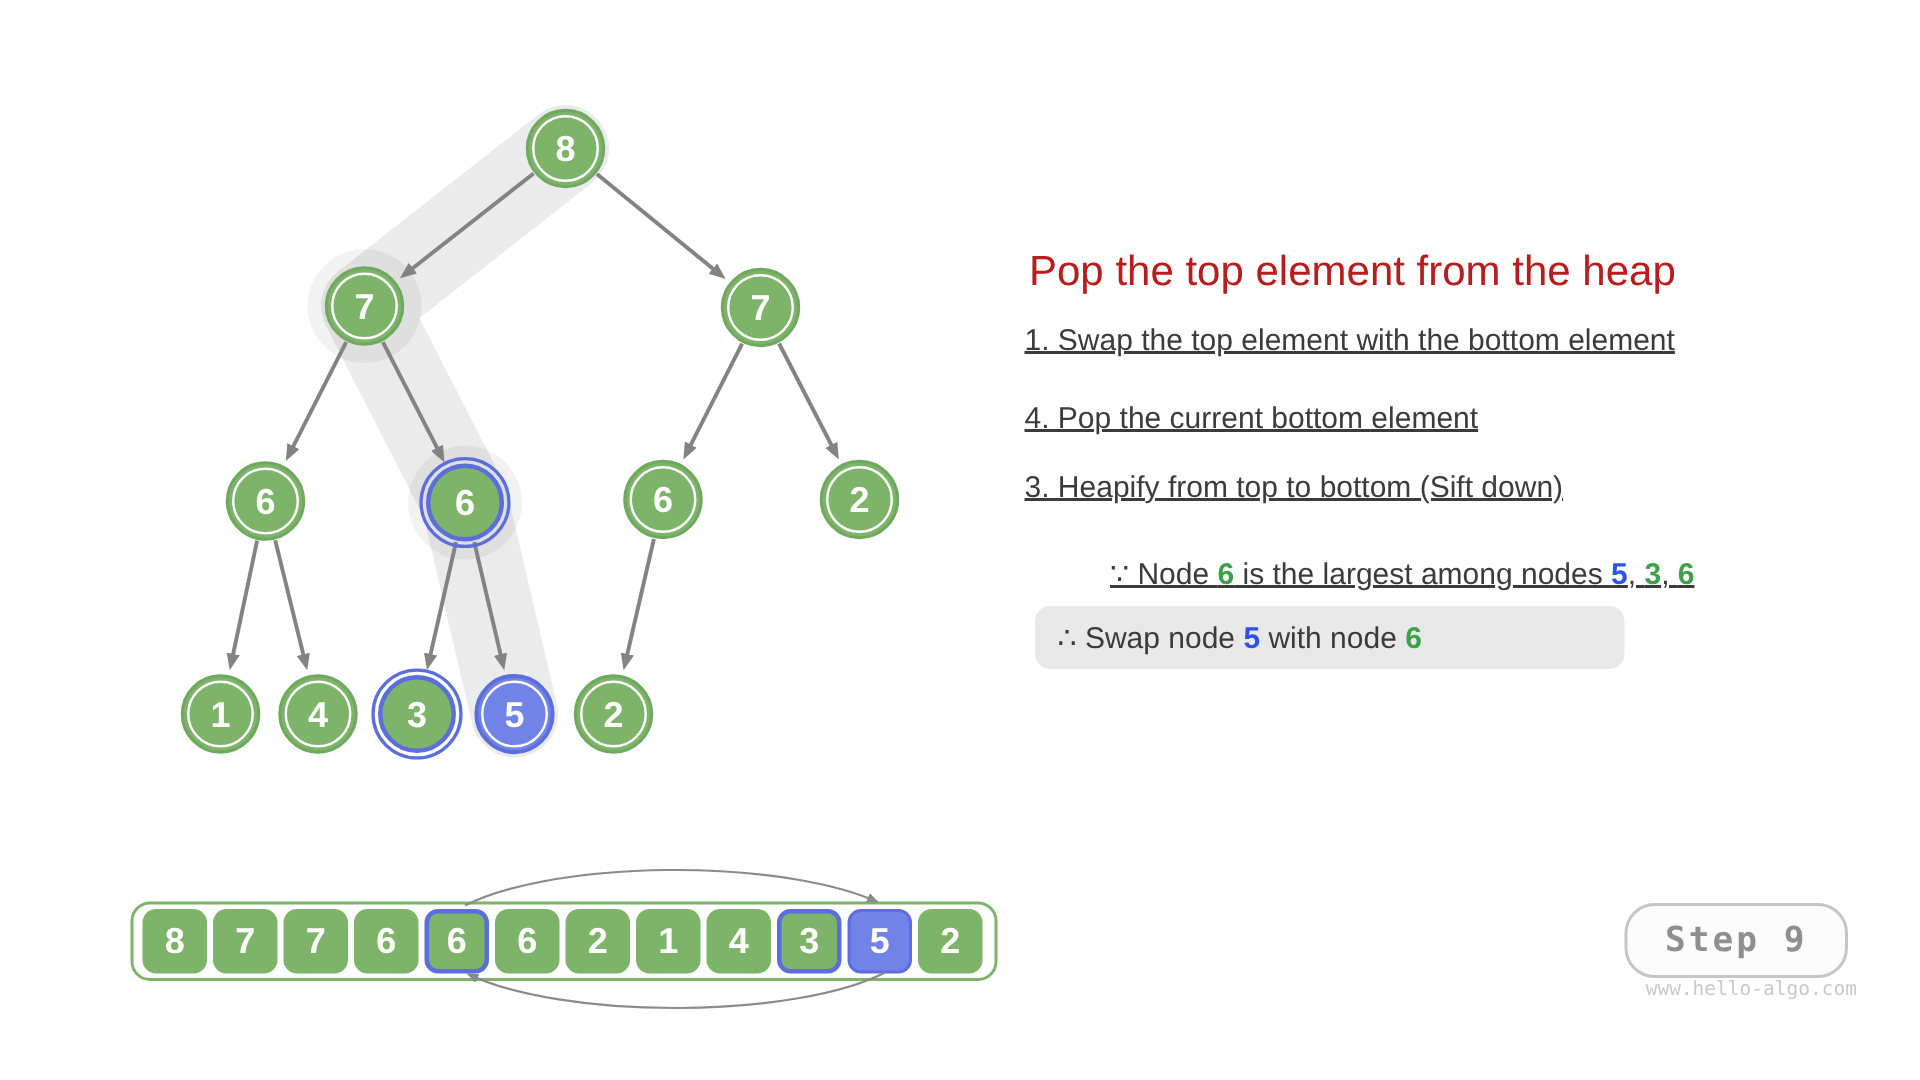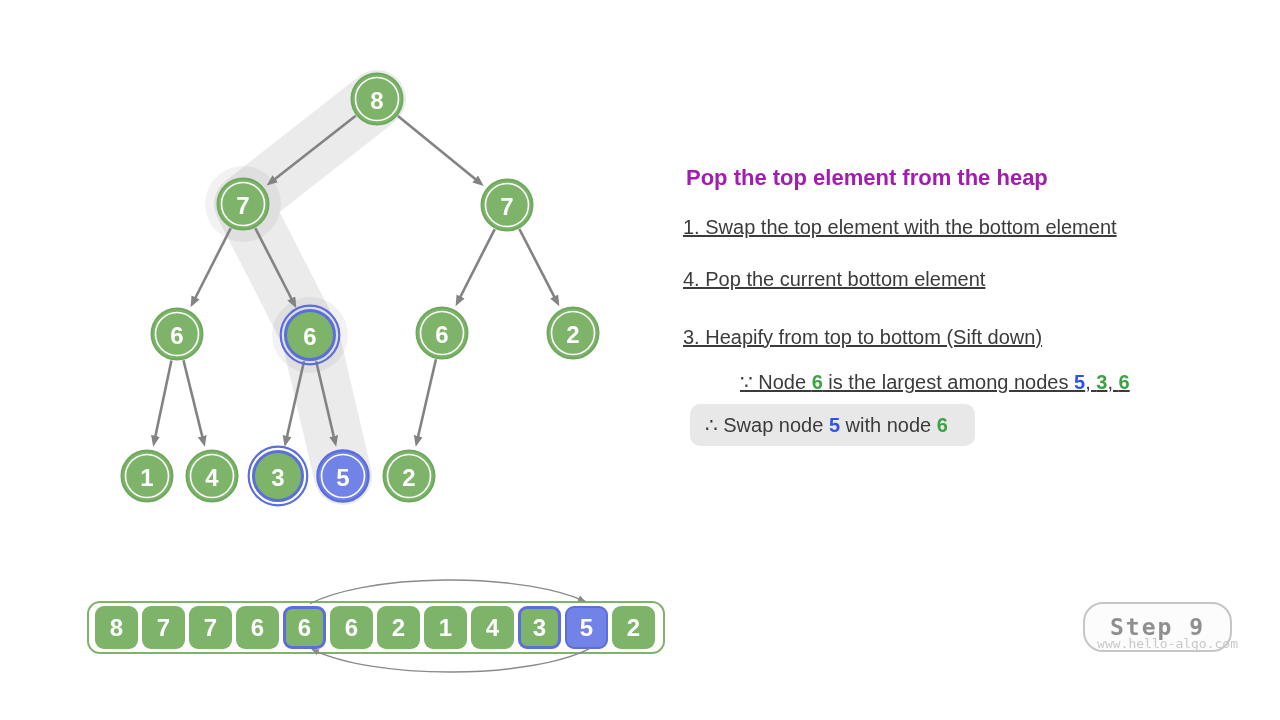--- a/index.html
+++ b/index.html
@@ -3,27 +3,27 @@
 <meta charset="utf-8">
 <style>
   html,body{margin:0;padding:0;background:#ffffff;}
   body{width:1280px;height:720px;overflow:hidden;font-family:"Liberation Sans",sans-serif;}
   .stage{position:relative;width:1280px;height:720px;background:#fff;}
 
   
   #tree-svg{position:absolute;left:0;top:0;}
 
   
-  .panel-title{position:absolute;left:686px;top:165px;font-size:22px;font-weight:bold;color:#a21caf;white-space:nowrap;}
+  .panel-title{position:absolute;left:686px;top:165px;font-size:28px;font-weight:normal;color:#b91c1c;white-space:nowrap;}
   .panel-line{position:absolute;left:683px;font-size:20px;color:#3b3b3b;white-space:nowrap;text-decoration:underline;}
   .pl-1{top:216px;}
   .pl-2{top:268px;}
-  .pl-3{top:326px;}
+  .pl-3{top:314px;}
   .pl-because{left:740px;top:370px;}
-  .therefore-box{position:absolute;left:690px;top:404px;width:285px;height:42px;background:#e8e8e8;border-radius:10px;
+  .therefore-box{position:absolute;left:690px;top:404px;width:393px;height:42px;background:#e8e8e8;border-radius:10px;
     display:flex;align-items:center;padding-left:15px;box-sizing:border-box;font-size:20px;color:#3b3b3b;white-space:nowrap;}
   .seg-b{font-weight:bold;}
 
   
   .array-wrap{position:absolute;left:87px;top:601px;width:578px;height:53px;box-sizing:border-box;
     border:2px solid #7db469;border-radius:13px;background:#ffffff;
     display:flex;gap:4px;padding:3px 6px;align-items:center;}
   .cell{width:43px;height:43px;border-radius:9px;box-sizing:border-box;
     display:flex;align-items:center;justify-content:center;
     color:#ffffff;font-size:24px;font-weight:bold;}
@@ -31,21 +31,21 @@
   
   #swap-svg{position:absolute;left:0;top:0;pointer-events:none;}
 
   
   .step-badge{position:absolute;left:1083px;top:602px;width:149px;height:50px;box-sizing:border-box;
     background:#fcfcfc;border:2px solid #c6c6c6;border-radius:9px;
     display:flex;align-items:center;justify-content:center;
     font-family:"DejaVu Sans Mono",monospace;font-size:23px;font-weight:bold;letter-spacing:2px;color:#8f8f8f;}
 
   
-  .watermark{position:absolute;right:42px;top:636px;font-family:"DejaVu Sans Mono",monospace;
+  .watermark{position:absolute;right:42px;top:652px;font-family:"DejaVu Sans Mono",monospace;
     font-size:13px;color:#c9c9c9;white-space:nowrap;}
 </style>
 </head>
 <body>
 
 <div class="stage">
 
   <svg id="tree-svg" width="680" height="560" viewBox="0 0 680 560">
     <defs>
       <marker id="arrowhead" markerUnits="userSpaceOnUse" markerWidth="13" markerHeight="11" refX="2" refY="4.5" orient="auto">

